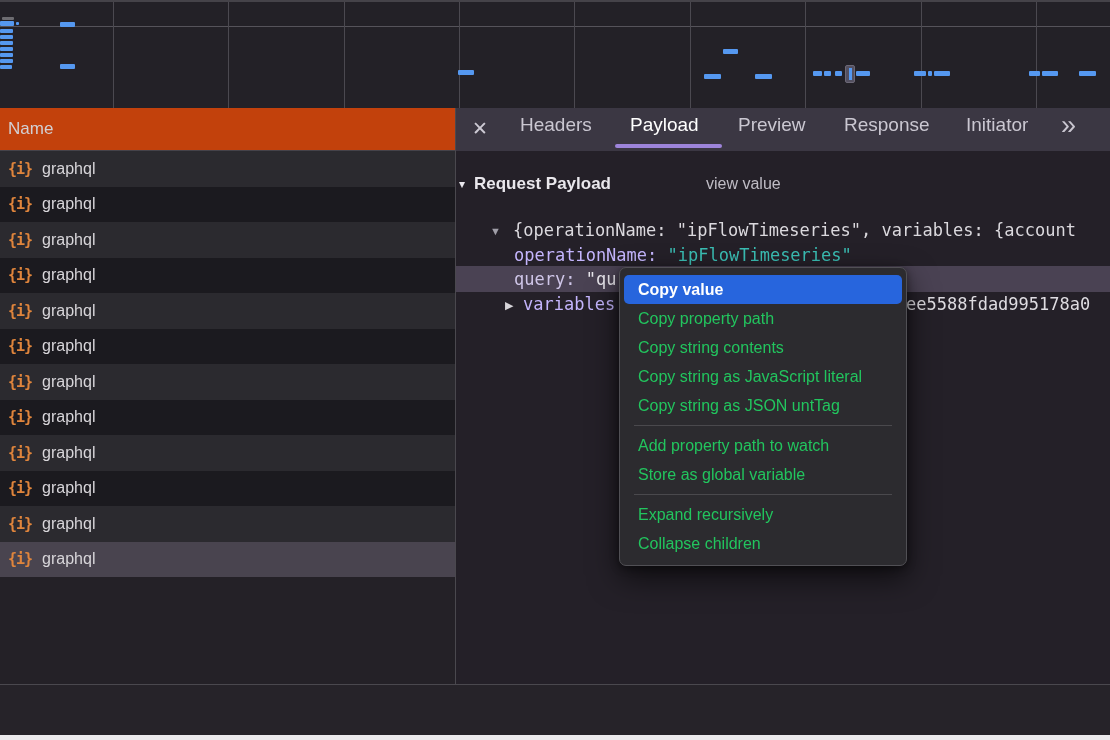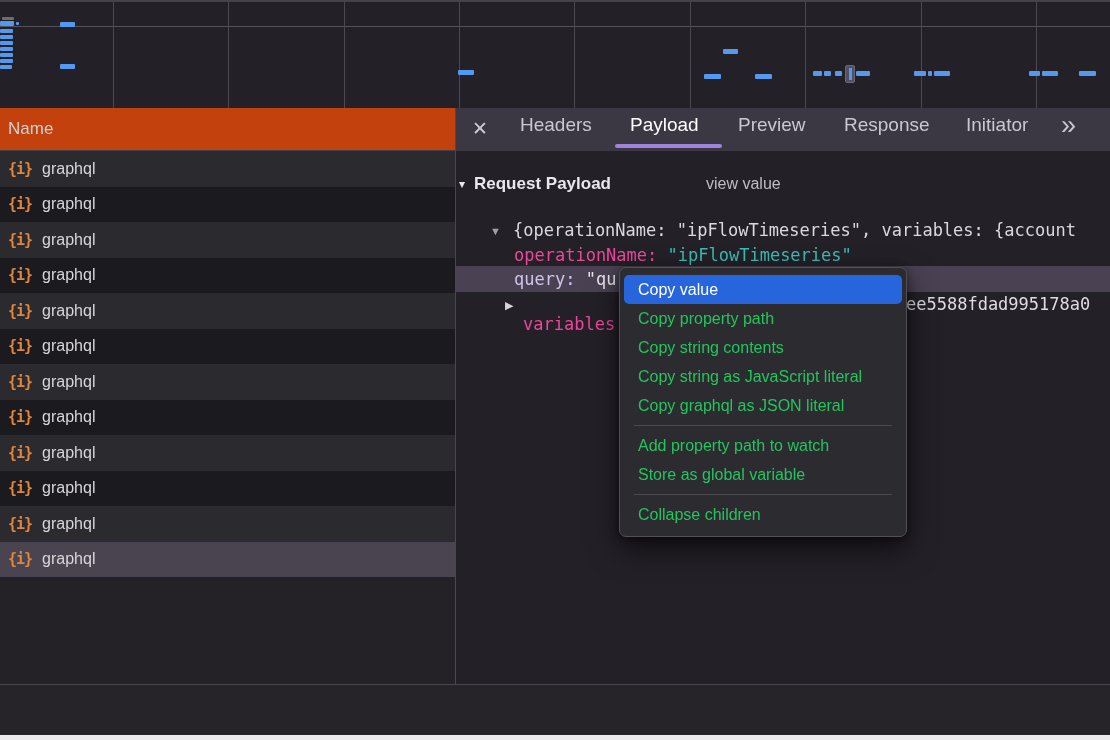--- a/index.html
+++ b/index.html
@@ -54,21 +54,21 @@
     background:#242028; overflow:hidden; }
   .payload-header { position:absolute; left:0; top:22px; height:24px; width:654px; }
   .payload-header .tri { position:absolute; left:3px; top:4px; font-size:12px; color:#e9e7ec; }
   .payload-header .title { position:absolute; left:18px; top:1px; font-size:17px; font-weight:bold; color:#e9e7ec; }
   .payload-header .viewsrc { position:absolute; left:250px; top:2px; font-size:16px; color:#bfbcc5; }
 
   .mono { font-family:"DejaVu Sans Mono", monospace; font-size:17px; white-space:pre; }
   .tree-row { position:absolute; left:0; width:654px; height:25px; }
   .tri-gray  { position:absolute; font-size:11px; color:#a09ea8; }
   .tri-white { position:absolute; font-size:11px; color:#d6d4d9; }
-  .k { color:#ec4899;margin-top:20px; }
+  .k { color:#c4b5fd; }
   .k-sel { color:#cfc6e8; }
   .s { color:#3abdb3; }
   .w { color:#dbd9de; }
   .row-root { top:67px; }
   .row-root .tri-gray { left:34px; top:7px; }
   .row-root .mono { position:absolute; left:57px; top:2px; width:597px; overflow:hidden; }
   .row-opname { top:92px; }
   .row-opname .mono { position:absolute; left:58px; top:2px; }
   .row-query { top:115px; height:26px; background:#4a4253; }
   .row-query .mono { position:absolute; left:58px; top:3px; }
@@ -78,21 +78,21 @@
   .row-vars .mono { position:absolute; left:67px; top:2px; }
   .row-vars .frag { position:absolute; left:450px; top:2px; color:#dedce1; }
 
   
   .context-menu { position:absolute; left:619px; top:267px; width:288px;
     background:#2c2b2f; border:1px solid #515055; border-radius:7px;
     box-shadow:0 12px 30px rgba(0,0,0,.6), 0 2px 8px rgba(0,0,0,.45);
     padding:7px 0; z-index:50; }
   .menu-item { margin:0 4px; height:29px; line-height:29px; padding-left:14px;
     font-size:16px; color:#22c55e; border-radius:5px; white-space:nowrap; }
-  .menu-item.highlighted { background:#2765dd; color:#ffffff; }
+  .menu-item.highlighted { background:#2765dd; color:#ffffff;font-weight:bold; }
   .menu-divider { height:1px; background:#4a494d; margin:5px 14px; }
 </style>
 </head>
 <body>
 
 <div class="overview">
   <div class="ov-hline"></div>
   <div id="gridlines">
       <div class="gridline" style="left: 113px;"></div>
       <div class="gridline" style="left: 228px;"></div>
@@ -232,21 +232,22 @@
     <span class="mono k">variables</span>
     <span class="mono frag">ee5588fdad995178a0</span>
   </div>
 </div>
 
 <div class="context-menu" id="ctx-menu">
     <div class="menu-item highlighted">Copy value</div>
     <div class="menu-item">Copy property path</div>
     <div class="menu-item">Copy string contents</div>
     <div class="menu-item">Copy string as JavaScript literal</div>
-    <div class="menu-item">Copy graphql as JSON literal</div>
+    <div class="menu-item">Copy string as JSON untTag</div>
     <div class="menu-divider"></div>
     <div class="menu-item">Add property path to watch</div>
     <div class="menu-item">Store as global variable</div>
     <div class="menu-divider"></div>
+    <div class="menu-item">Expand recursively</div>
     <div class="menu-item">Collapse children</div>
   </div>
 
 <div class="bottom-strip"></div>
 
 </body></html>

